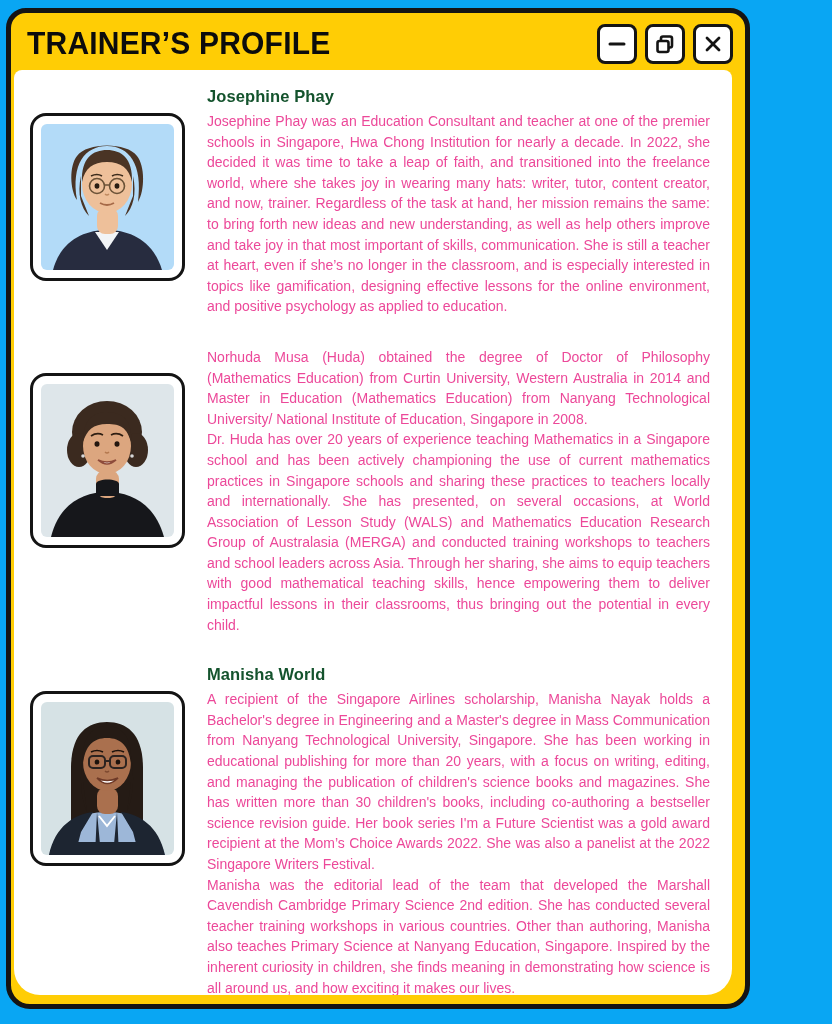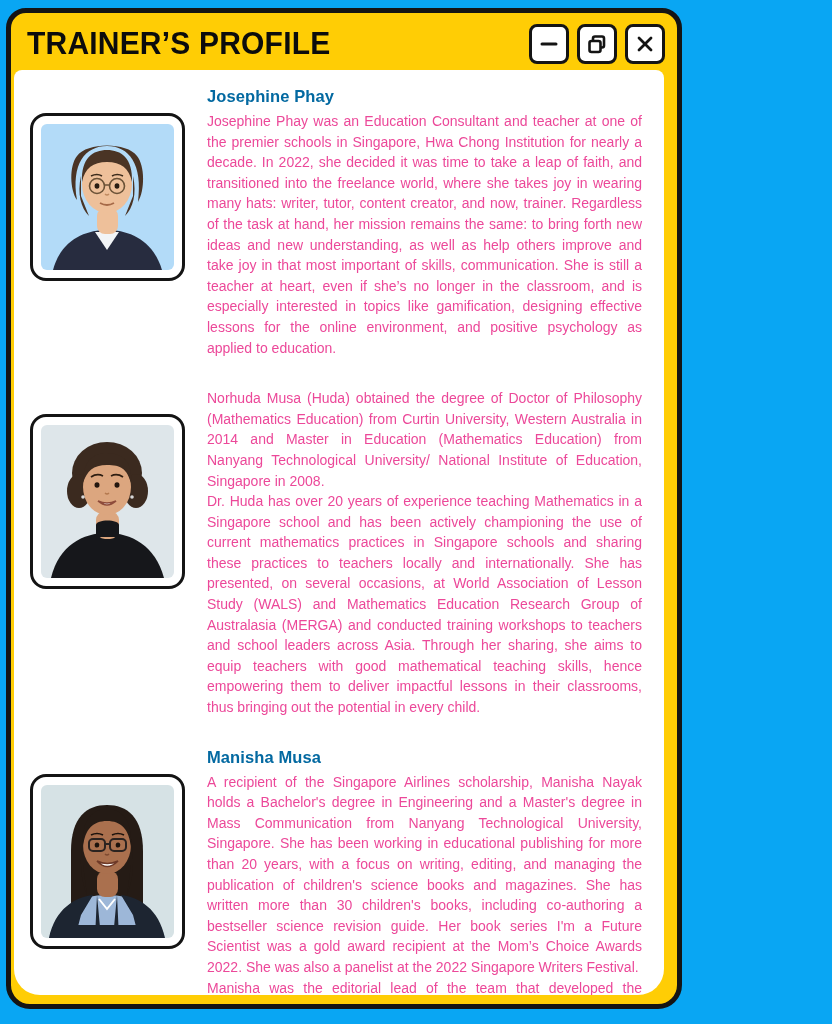--- a/index.html
+++ b/index.html
@@ -2,21 +2,21 @@
 <html><head>
 <meta charset="utf-8">
 <style>
   html,body{margin:0;padding:0}
   body{
     width:832px;height:1024px;position:relative;overflow:hidden;
     background:#09A6F3;
     font-family:"Liberation Sans", sans-serif;
   }
   .window{
-    position:absolute;left:6px;top:8px;width:676px;height:1001px;
+    position:absolute;left:6px;top:8px;width:744px;height:1001px;
     background:#FFCD05;border:5px solid #141414;border-radius:20px 20px 24px 24px;
     box-sizing:border-box;
   }
   .titlebar{
     height:57px;display:flex;align-items:center;justify-content:space-between;
     padding:2px 12px 0 16px;
   }
   .title{
     font-size:30px;font-weight:bold;color:#0c0c0c;letter-spacing:.2px;
     transform:scaleY(1.04);
@@ -41,21 +41,21 @@
   .photo-frame::after{
     content:"";position:absolute;z-index:-1;
     left:5px;top:12px;right:-8px;bottom:-9px;
     background:#FFCD05;border:3px solid #141414;border-radius:16px;
   }
   .photo-frame svg{display:block;width:133px;border-radius:6px}
   svg.h1{height:146px}
   svg.h2{height:153px}
   .text-col{flex:1;min-width:0}
   .trainer-name{
-    font-size:16.5px;font-weight:bold;color:#0369a1;margin:0 0 5px;letter-spacing:.1px;
+    font-size:16.5px;font-weight:bold;color:#14532d;margin:0 0 5px;letter-spacing:.1px;
   }
   .bio{
     margin:0;font-size:14px;line-height:20.6px;color:#ec4899;
     text-align:justify;
   }
 </style>
 </head>
 <body>
 
 <div class="window">
@@ -168,20 +168,20 @@
             <ellipse cx="56" cy="60" rx="2.3" ry="2.6" fill="#1c120c"></ellipse>
             <ellipse cx="77" cy="60" rx="2.3" ry="2.6" fill="#1c120c"></ellipse>
             <path d="M50,50 Q56,47 62,50" fill="none" stroke="#1c120c" stroke-width="1.7"></path>
             <path d="M71,50 Q77,47 83,50" fill="none" stroke="#1c120c" stroke-width="1.7"></path>
             <path d="M64,69 Q66,71 68,69" fill="none" stroke="#7e4a30" stroke-width="1.4"></path>
             <path d="M56,76 Q66,87 77,76 Q66,81 56,76 Z" fill="#ffffff" stroke="#6e3a28" stroke-width="1.6"></path>
           </svg>
         </div>
       </div>
       <div class="text-col">
-        <h3 class="trainer-name">Manisha Musa</h3>
+        <h3 class="trainer-name">Manisha World</h3>
         <p class="bio">A recipient of the Singapore Airlines scholarship, Manisha Nayak holds a Bachelor's degree in Engineering and a Master's degree in Mass Communication from Nanyang Technological University, Singapore. She has been working in educational publishing for more than 20 years, with a focus on writing, editing, and managing the publication of children's science books and magazines. She has written more than 30 children's books, including co-authoring a bestseller science revision guide. Her book series I'm a Future Scientist was a gold award recipient at the Mom’s Choice Awards 2022. She was also a panelist at the 2022 Singapore Writers Festival.</p>
         <p class="bio">Manisha was the editorial lead of the team that developed the Marshall Cavendish Cambridge Primary Science 2nd edition. She has conducted several teacher training workshops in various countries. Other than authoring, Manisha also teaches Primary Science at Nanyang Education, Singapore. Inspired by the inherent curiosity in children, she finds meaning in demonstrating how science is all around us, and how exciting it makes our lives.</p>
       </div>
     </section>
 
   </div>
 </div>
 
 </body></html>

